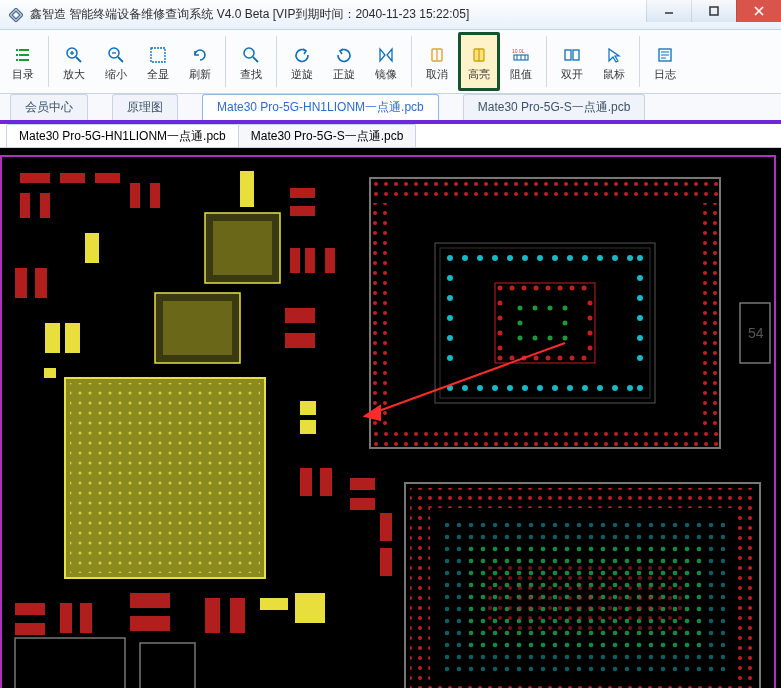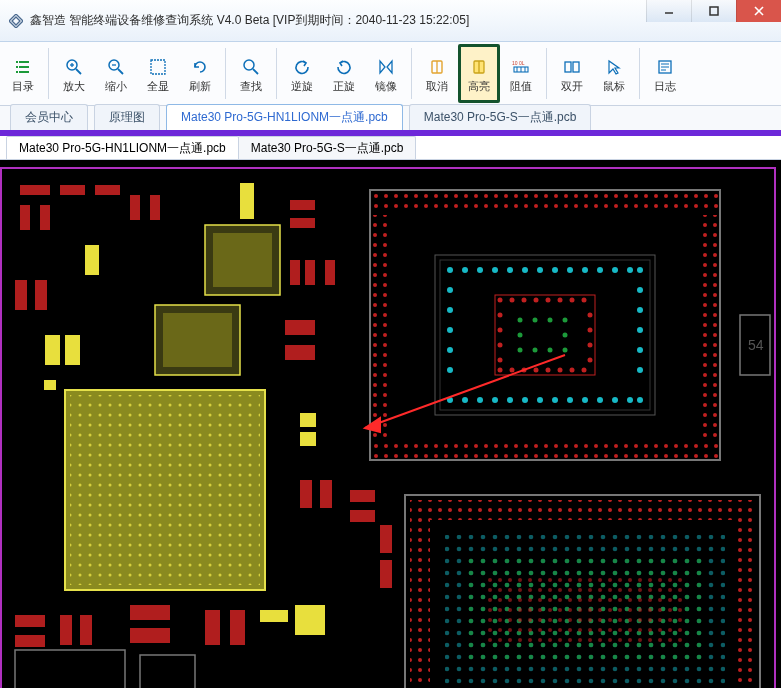--- a/index.html
+++ b/index.html
@@ -9,21 +9,21 @@
       background: #fff;
       width: 781px;
       height: 688px;
       overflow: hidden;
       display: flex;
       flex-direction: column;
     }
 
     
     .titlebar {
-      height: 42px;
+      height: 30px;
       background: linear-gradient(#fdfeff, #e9f1fa);
       border-bottom: 1px solid #bfd3ea;
       display: flex;
       align-items: center;
       padding-left: 8px;
       position: relative;
     }
     .titlebar .app-icon {
       width: 16px; height:16px;
       display: inline-flex;
@@ -69,24 +69,24 @@
     }
     .tool.active { background: #fef2c8; border:3px solid #14532d; }
     .tool .ico { height: 22px; display:flex; align-items:center; justify-content:center; color:#0d6fb8; }
     .tool .lbl { font-size: 11px; color:#333; text-align:center; line-height:1; }
     .toolbar .divider { width:1px; background:#d0d9e6; margin:4px 4px; }
 
     
     .nav-tabs {
       height: 30px;
       background: #f7f9fc;
-      border-bottom: 6px solid #6d28d9;
+      border-bottom: 4px solid #6d28d9;
       display: flex;
       align-items: flex-end;
-      gap: 6px;
+      gap: 24px;
       padding-left: 10px;
     }
     .nav-tab {
       height: 26px; padding: 4px 14px;
       border: 1px solid #c9d3e2;
       border-bottom: none;
       background: #f0f4fa;
       border-top-left-radius: 3px; border-top-right-radius:3px;
       cursor: pointer;
       color: #3b5168;

